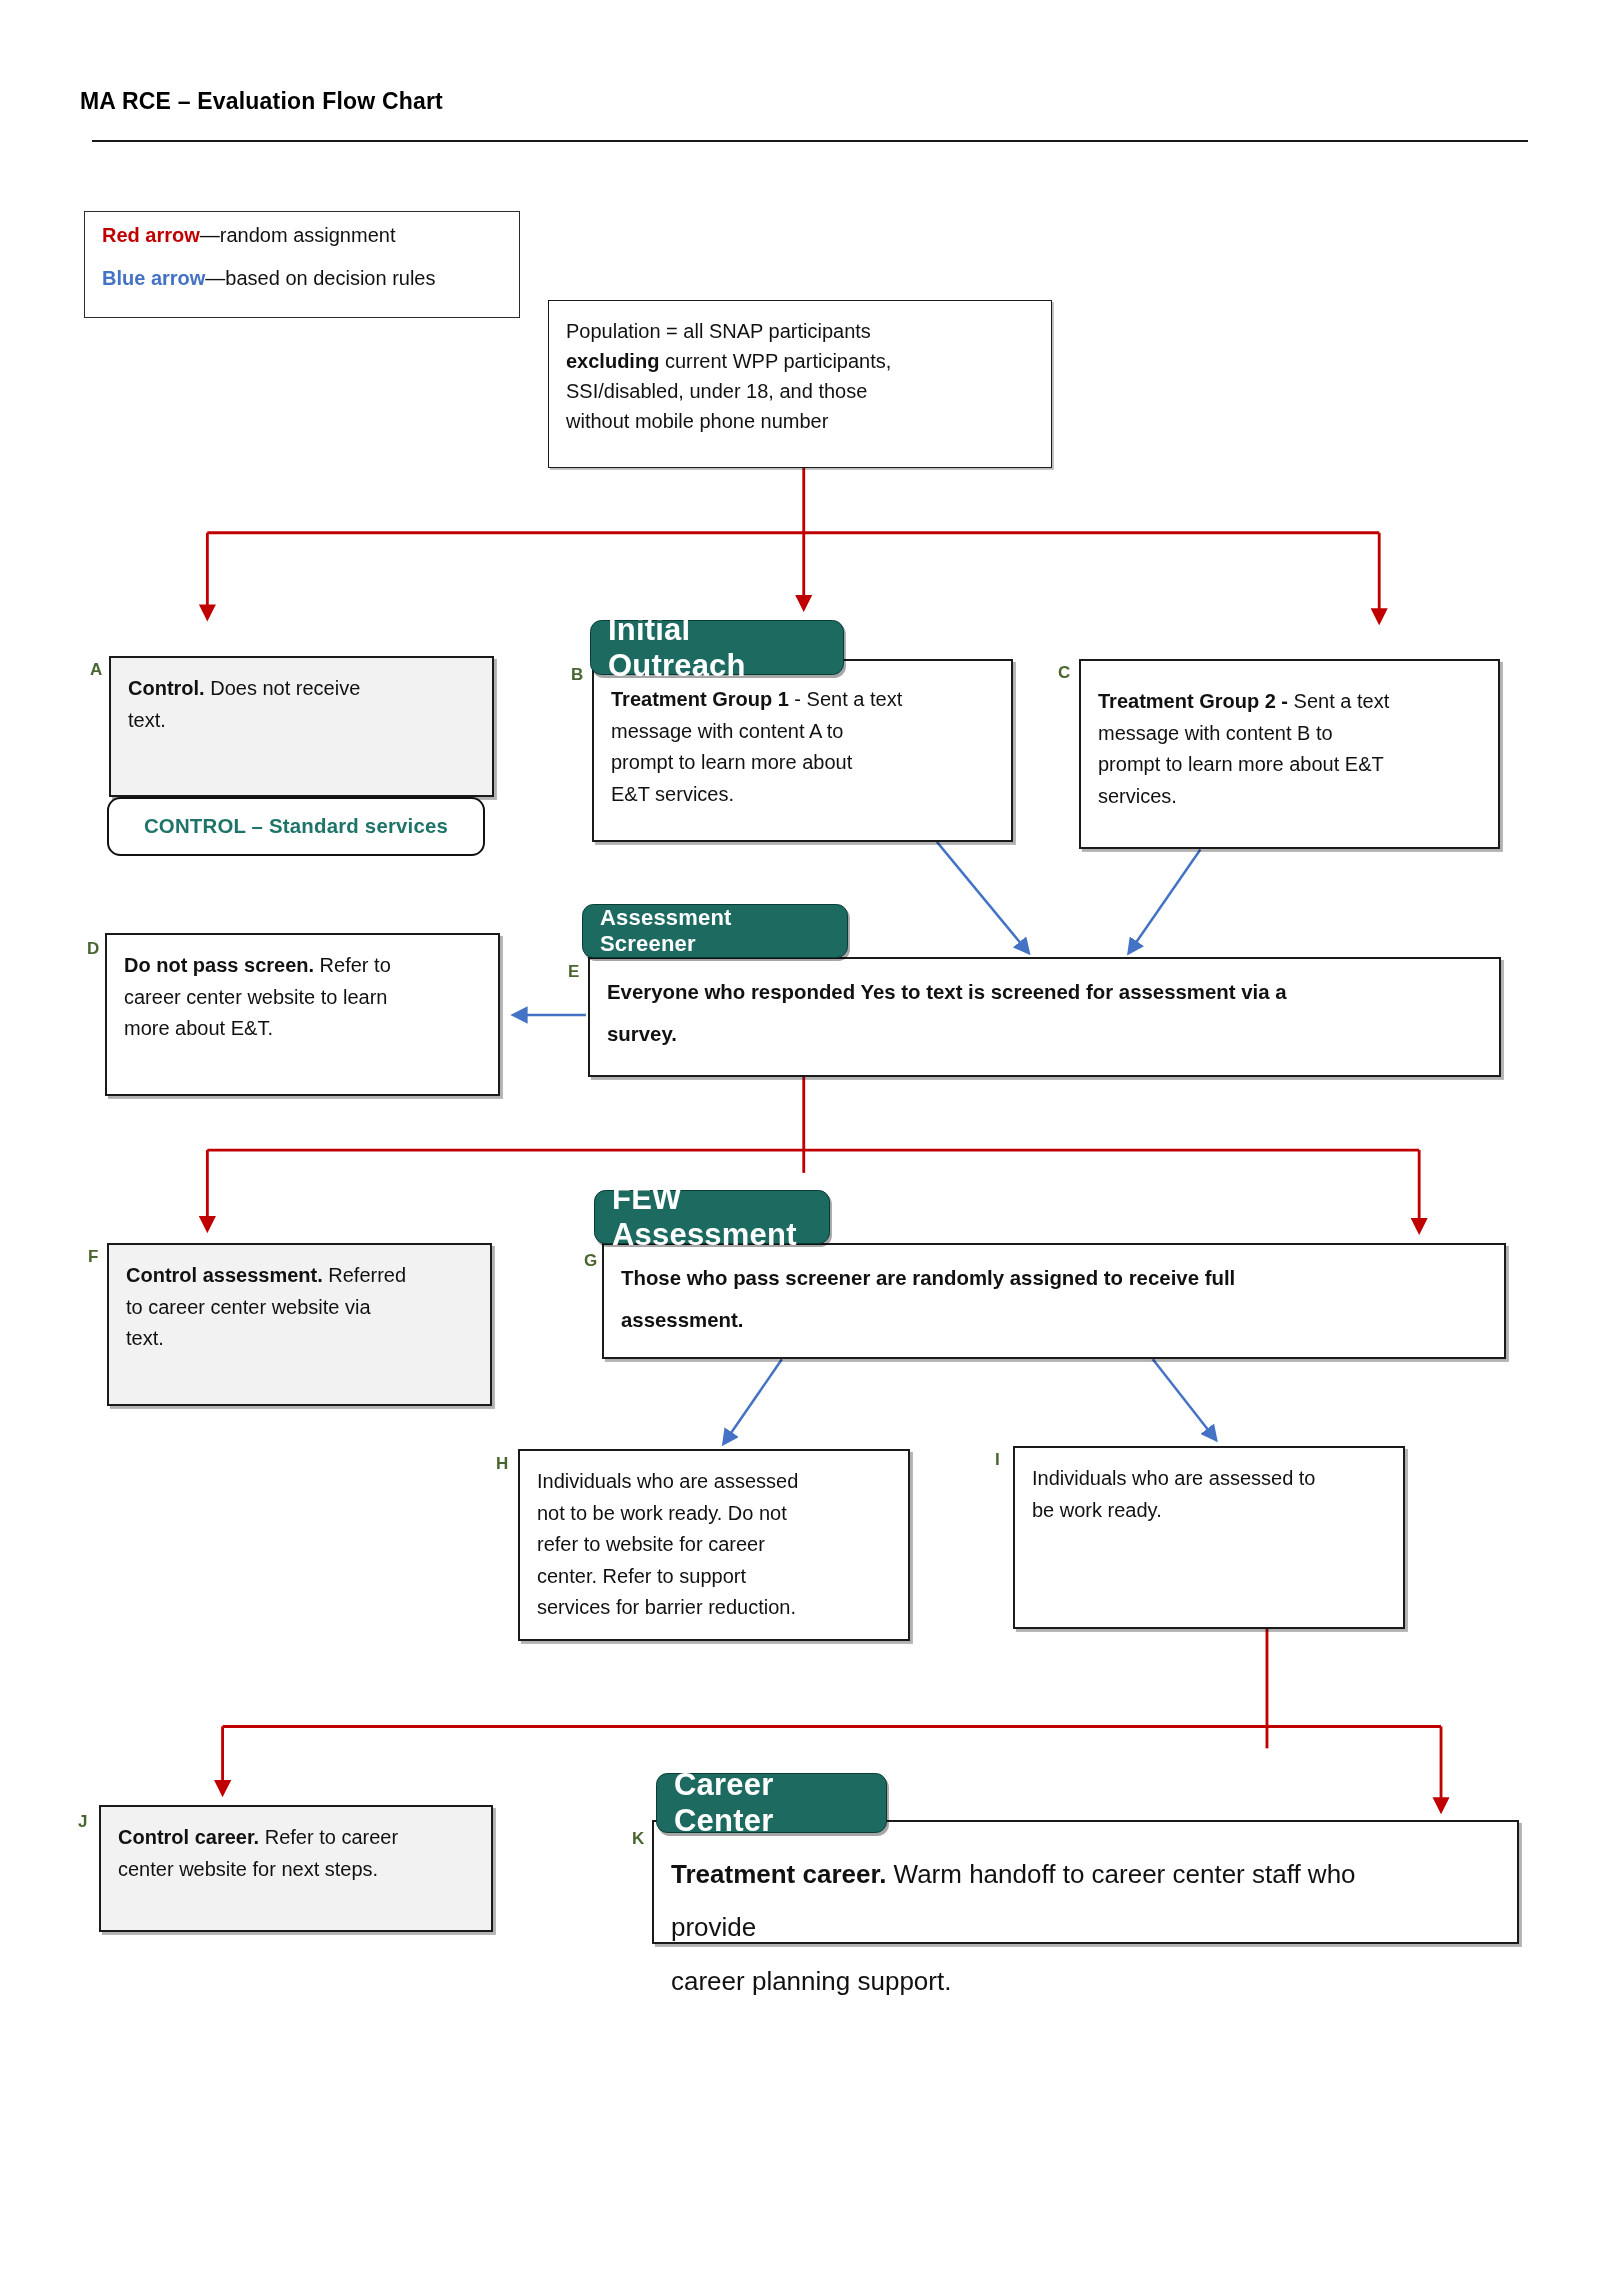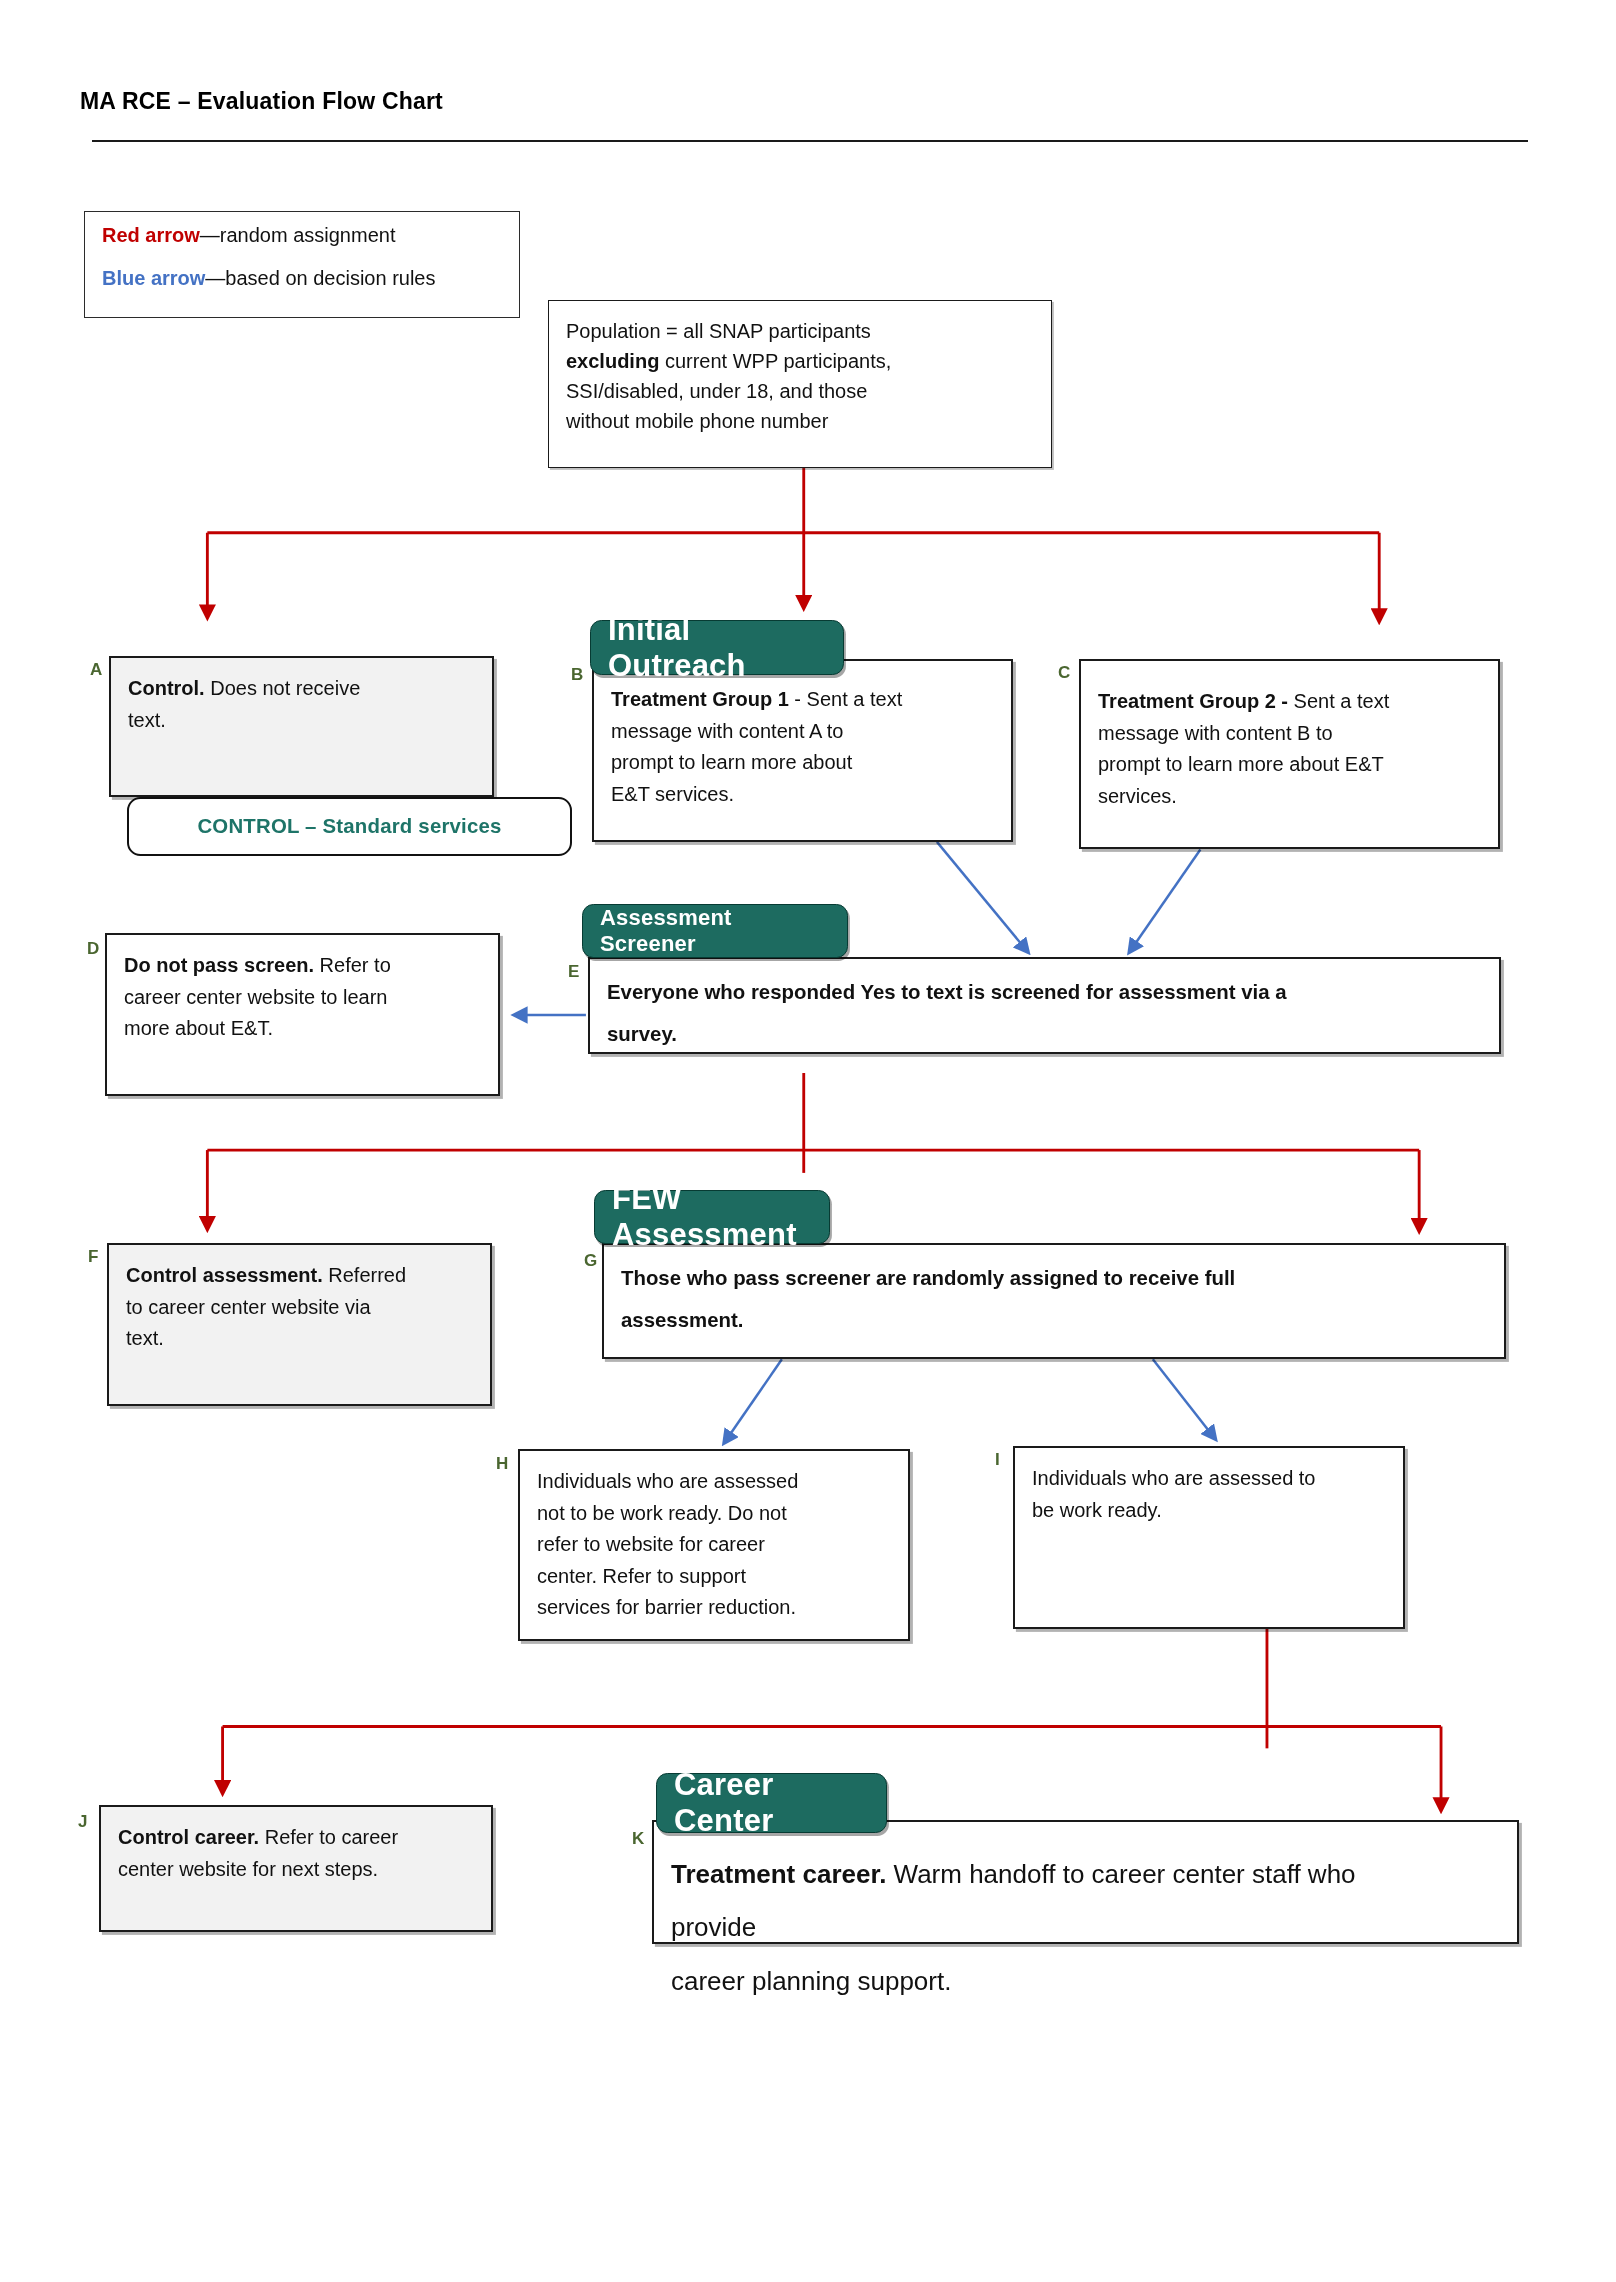--- a/index.html
+++ b/index.html
@@ -28,21 +28,21 @@
   .node .txt{padding:15px 17px; font-size:20px; line-height:1.58; white-space:pre-line;}
   .node .txt b{font-weight:bold;}
   .node.big{border-width:2.9px;}
   .node.big .txt{font-size:20.4px; line-height:2.05; padding:13.3px 17px;}
   .node.big .txt.allbold{font-weight:bold;}
 
   .letter{position:absolute; font-size:17px; font-weight:bold; color:var(--labelc); line-height:1;}
 
   .badge{position:absolute; background:var(--green); color:#fff; font-weight:bold; font-size:31px; border:1.9px solid #073b33; border-radius:11.4px; display:flex; align-items:center; padding:0 17px; box-shadow:1.9px 2.9px 0 rgba(0,0,0,.35); z-index:6; letter-spacing:0.2px;}
 
-  .sub-rounded{position:absolute; left:107px; top:797px; width:445px; height:59px; background:#fff; border:2.9px solid #111; border-radius:13.3px; display:flex; align-items:center; justify-content:center; font-size:20.4px; font-weight:bold; color:var(--teal); z-index:5; letter-spacing:0.2px;margin-left:20px;}
+  .sub-rounded{position:absolute; left:107px; top:797px; width:378px; height:59px; background:#fff; border:2.9px solid #111; border-radius:13.3px; display:flex; align-items:center; justify-content:center; font-size:20.4px; font-weight:bold; color:var(--teal); z-index:5; letter-spacing:0.2px;}
 
   svg.connectors{position:absolute; left:0; top:0; z-index:1;}
   .boxes{position:absolute; left:0; top:0; width:100%; height:100%; z-index:2;}
 </style>
 </head>
 <body>
 
 <div class="canvas">
 
   <div class="page-title">MA RCE – Evaluation Flow Chart</div>
@@ -121,21 +121,21 @@
     </div>
 
     <span class="letter" style="left:87px;top:940px;">D</span>
     <div class="node" style="left:105px;top:933px;width:395px;height:163px;">
       <div class="txt"><b>Do not pass screen.</b><span> Refer to
 career center website to learn
 more about E&amp;T.</span></div>
     </div>
 
     <span class="letter" style="left:568px;top:963px;">E</span>
-    <div class="node big" style="left:588px;top:957px;width:913px;height:97px;">
+    <div class="node big" style="left:588px;top:957px;width:913px;height:120px;">
       <div class="txt allbold">Everyone who responded Yes to text is screened for assessment via a
 survey.</div>
     </div>
 
     <span class="letter" style="left:88px;top:1248px;">F</span>
     <div class="node gray" style="left:107px;top:1243px;width:385px;height:163px;">
       <div class="txt"><b>Control assessment.</b><span> Referred
 to career center website via
 text.</span></div>
     </div>

